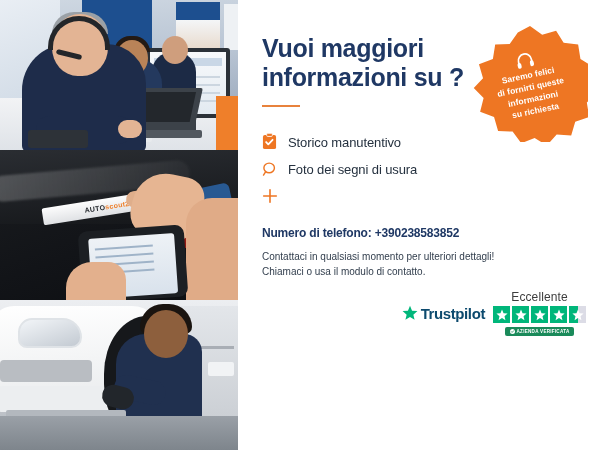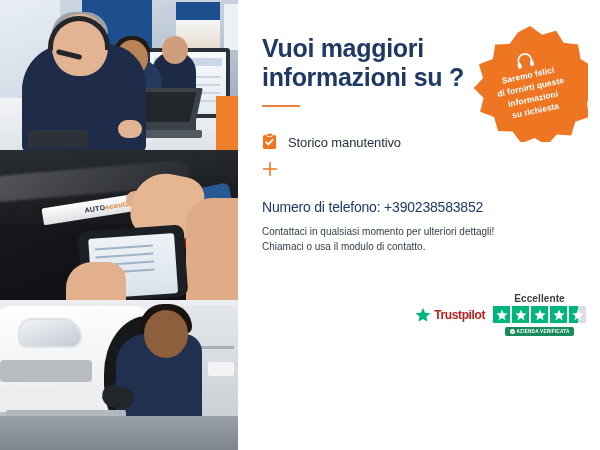--- a/index.html
+++ b/index.html
@@ -223,42 +223,42 @@
   }
   .feature-label {
     font-size: 13px;
     color: #25313f;
     letter-spacing: -0.1px;
   }
 
   
   .phone-block { margin-top: 22px; }
   .phone-line {
-    font-size: 14px; font-weight: 400; color: #1f3864;
+    font-size: 12px; font-weight: 700; color: #1f3864;
     letter-spacing: -0.2px;
   }
   .phone-line .num { color: #1f3864; }
   .sub-lines { margin-top: 9px; }
   .sub-line {
     font-size: 10px; color: #34404f; line-height: 1.55;
   }
 
   
   .trustpilot {
     position: absolute;
     right: 14px; bottom: 34px;
     display: flex; align-items: center; gap: 8px;
   }
   .tp-brand { display: flex; align-items: center; gap: 3px; }
   .tp-name {
-    font-size: 12px; font-weight: 700; color: #b91c1c; letter-spacing: -0.4px;
+    font-size: 15px; font-weight: 700; color: #0c4a6e; letter-spacing: -0.4px;
   }
   .tp-right { display: flex; flex-direction: column; align-items: center; gap: 2px; }
   .tp-rating-word {
-    font-size: 10px; color: #3d3d3d; font-weight: 700; letter-spacing: .1px;
+    font-size: 12px; color: #3d3d3d; font-weight: 400; letter-spacing: .1px;
   }
   .tp-stars { display: flex; gap: 2px; }
   .tp-star {
     width: 17px; height: 17px; background: #00b67a;
     display: flex; align-items: center; justify-content: center;
   }
   .tp-star.half {
     background: linear-gradient(90deg, #00b67a 0 52%, #dcdce6 52% 100%);
   }
   .tp-verified {
@@ -378,20 +378,29 @@
           <svg width="15" height="17" viewBox="0 0 16 18">
             <rect x="1" y="2" width="14" height="15" rx="2" fill="#ee7623"></rect>
             <rect x="5" y="0.2" width="6" height="3.4" rx="1" fill="#ee7623" stroke="#ffffff" stroke-width="0.9"></rect>
             <path d="M4.4 9.6l2.3 2.4 4.6-4.8" stroke="#ffffff" stroke-width="1.9" fill="none" stroke-linecap="round" stroke-linejoin="round"></path>
           </svg>
         </span>
         <span class="feature-label">Storico manutentivo</span>
       </div>
 
 
+      <div class="feature">
+        <span class="feature-icon">
+          <svg width="16" height="16" viewBox="0 0 17 17" fill="none">
+            <ellipse cx="7.6" cy="7.4" rx="5.6" ry="5.1" stroke="#ee7623" stroke-width="1.5"></ellipse>
+            <path d="M3.6 11.8L1.6 15" stroke="#ee7623" stroke-width="1.5" stroke-linecap="round"></path>
+          </svg>
+        </span>
+        <span class="feature-label">Foto dei segni di usura</span>
+      </div>
 
 
       <div class="feature">
         <span class="feature-icon">
           <svg width="16" height="16" viewBox="0 0 17 17" fill="none">
             <path d="M8.5 1.8v13.4M1.8 8.5h13.4" stroke="#ee7623" stroke-width="1.7" stroke-linecap="round"></path>
           </svg>
         </span>
       </div>
 

